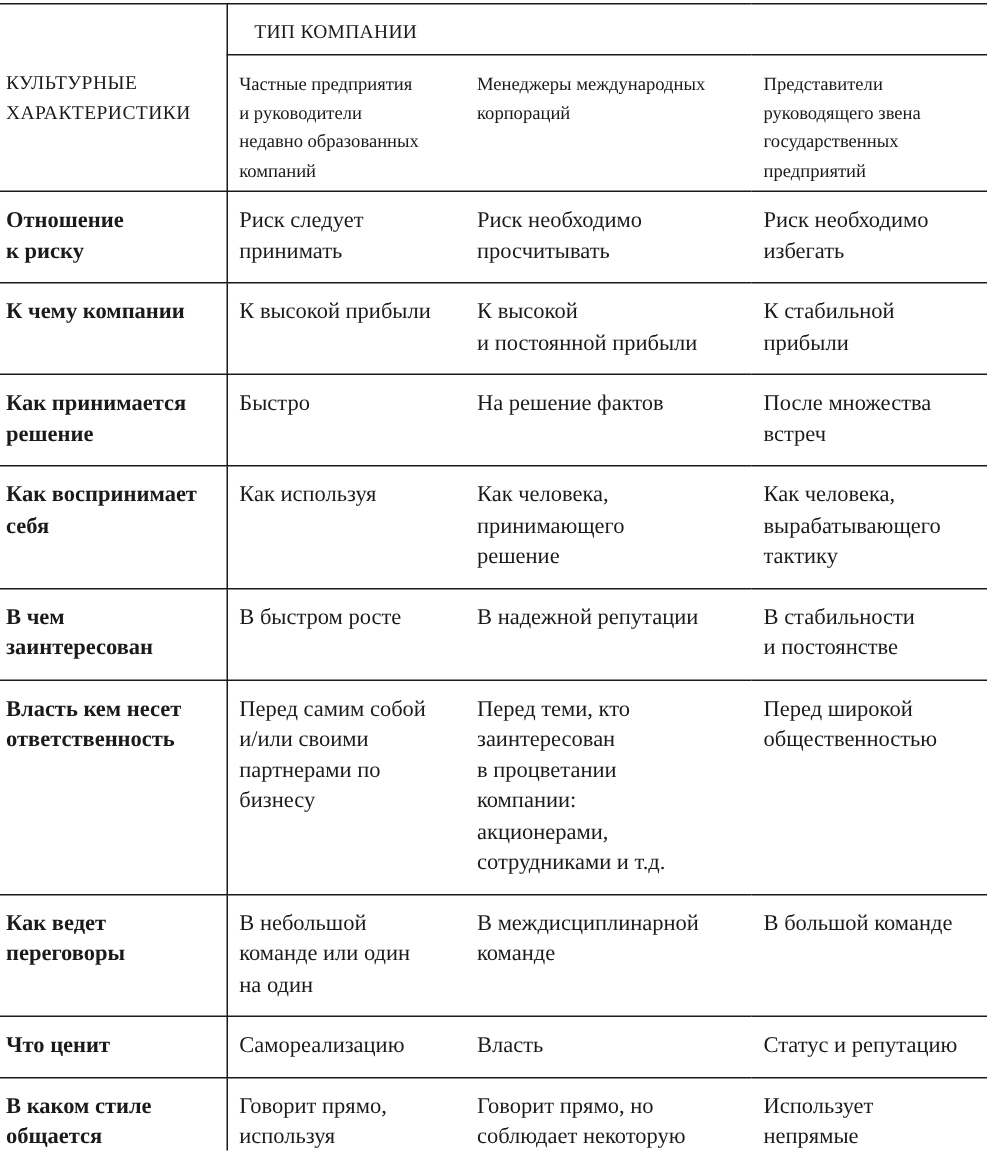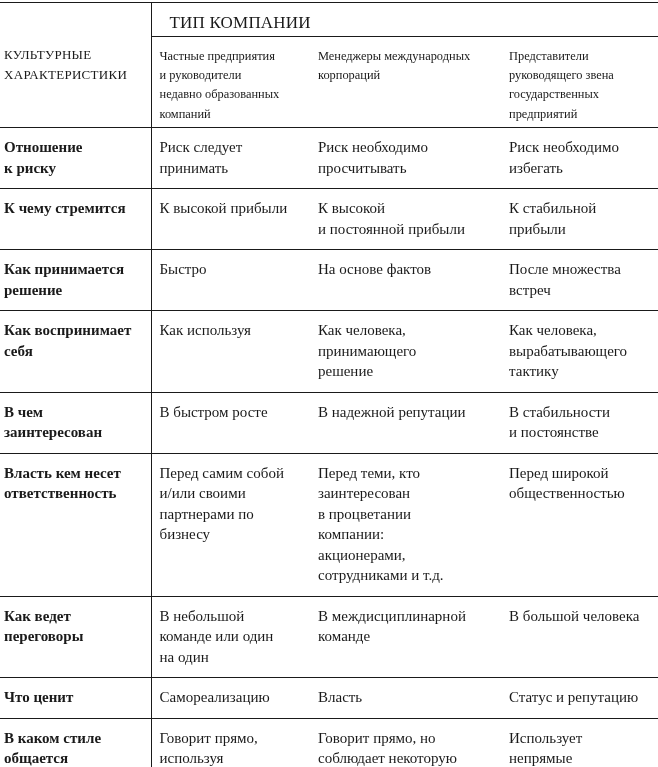--- a/index.html
+++ b/index.html
@@ -7,21 +7,21 @@
          font-family: "Liberation Serif", "DejaVu Serif", serif; color: #1a1a1a; }
   table.main { position: absolute; left: 0; top: 2px; width: 658px; border-collapse: collapse; table-layout: fixed; }
   table.main td { vertical-align: top; padding: 0; }
   col.c0 { width: 151px; }
   col.c1 { width: 159px; }
   col.c2 { width: 191px; }
   col.c3 { width: 157px; }
   .topline { border-top: 1.6px solid #1a1a1a; }
   .vline { border-right: 1.6px solid #1a1a1a; }
   .hline { border-bottom: 1.6px solid #1a1a1a; }
-  .group-title { font-size: 17px; letter-spacing: 0.2px; padding: 10px 0 0 18px !important; height: 23px; margin-top: 20px; }
+  .group-title { font-size: 13px; letter-spacing: 0.2px; padding: 10px 0 0 18px !important; height: 23px; margin-top: 20px; }
   .charhead { font-size: 13px; line-height: 20px; vertical-align: middle !important; padding: 0 6px 0 4px !important; letter-spacing: 0.3px; }
   .colhead { font-size: 12.4px; font-weight: normal; line-height: 19.2px; padding: 10px 4px 0 8px !important; height: 80px; }
   .rowlabel { font-size: 15px; font-weight: bold; line-height: 20.5px; padding: 9px 4px 10px 4px !important; font-family: Liberation Serif, serif; }
   .cell { font-size: 15px; line-height: 20.5px; padding: 9px 4px 10px 8px !important; }
   .cell span, .rowlabel span, .colhead span { white-space: pre-line; }
 </style>
 </head>
 <body>
 
 <table class="main">
@@ -54,32 +54,32 @@
     <td class="vline hline rowlabel"><span>Отношение
 к риску</span></td>
     <td class="hline cell"><span>Риск следует
 принимать</span></td>
     <td class="hline cell"><span>Риск необходимо
 просчитывать</span></td>
     <td class="hline cell"><span>Риск необходимо
 избегать</span></td>
   </tr>
   <tr>
-    <td class="vline hline rowlabel"><span>К чему стремится</span></td>
+    <td class="vline hline rowlabel"><span>К чему компании</span></td>
     <td class="hline cell"><span>К высокой прибыли</span></td>
     <td class="hline cell"><span>К высокой
 и постоянной прибыли</span></td>
     <td class="hline cell"><span>К стабильной
 прибыли</span></td>
   </tr>
   <tr>
     <td class="vline hline rowlabel"><span>Как принимается
 решение</span></td>
     <td class="hline cell"><span>Быстро</span></td>
-    <td class="hline cell"><span>На основе фактов</span></td>
+    <td class="hline cell"><span>На решение фактов</span></td>
     <td class="hline cell"><span>После множества
 встреч</span></td>
   </tr>
   <tr>
     <td class="vline hline rowlabel"><span>Как воспринимает
 себя</span></td>
     <td class="hline cell"><span>Как используя</span></td>
     <td class="hline cell"><span>Как человека,
 принимающего
 решение</span></td>
@@ -112,21 +112,21 @@
 общественностью</span></td>
   </tr>
   <tr>
     <td class="vline hline rowlabel"><span>Как ведет
 переговоры</span></td>
     <td class="hline cell"><span>В небольшой
 команде или один
 на один</span></td>
     <td class="hline cell"><span>В междисциплинарной
 команде</span></td>
-    <td class="hline cell"><span>В большой человека</span></td>
+    <td class="hline cell"><span>В большой команде</span></td>
   </tr>
   <tr>
     <td class="vline hline rowlabel"><span>Что ценит</span></td>
     <td class="hline cell"><span>Самореализацию</span></td>
     <td class="hline cell"><span>Власть</span></td>
     <td class="hline cell"><span>Статус и репутацию</span></td>
   </tr>
   <tr>
     <td class="vline hline rowlabel"><span>В каком стиле
 общается</span></td>

